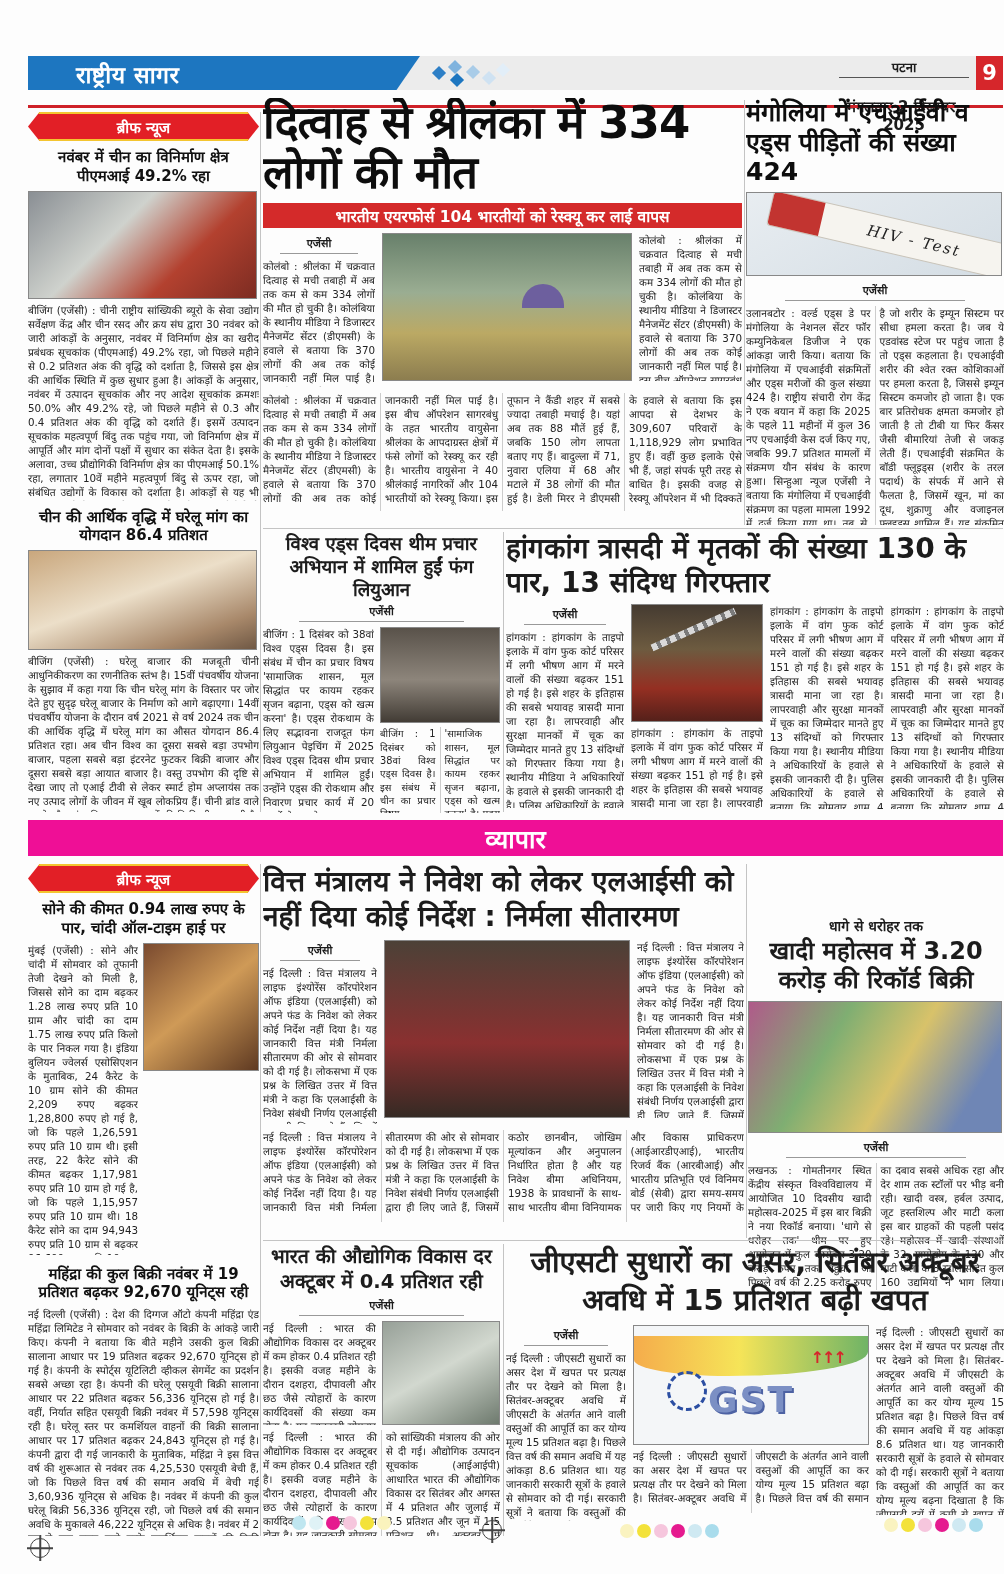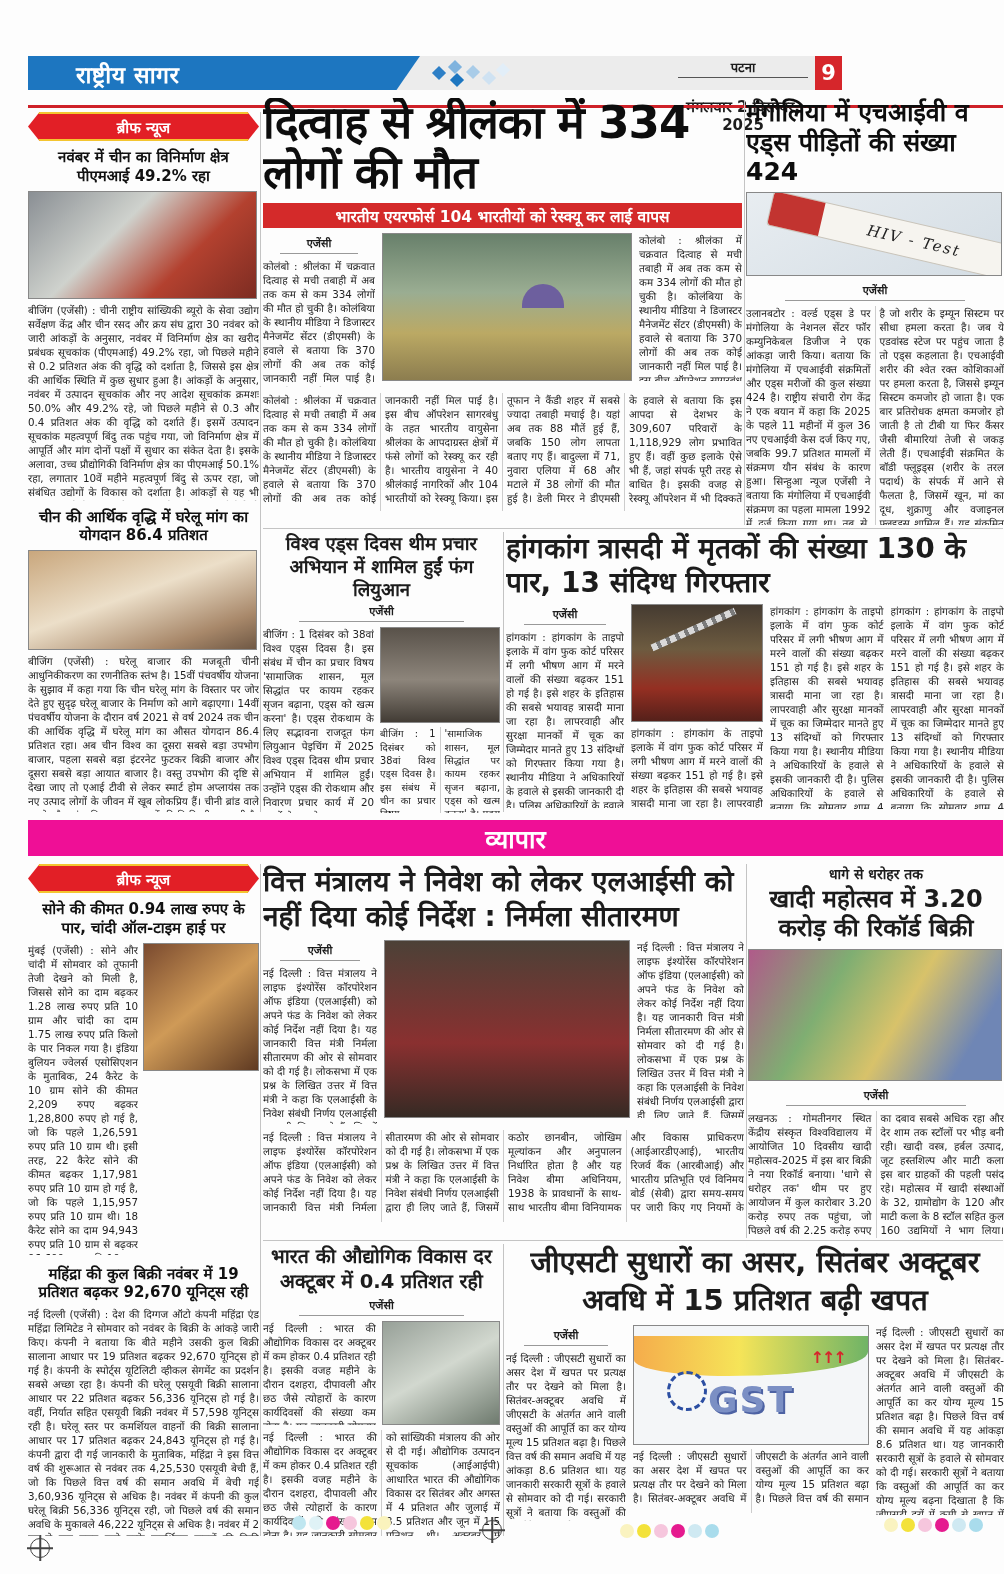--- a/index.html
+++ b/index.html
@@ -1,20 +1,20 @@
 <!DOCTYPE html>
 <html lang="hi"><head>
 <meta charset="utf-8">
 <style>
   html,body{margin:0;padding:0;background:#ffffff;}
   body{font-family:"DejaVu Sans","Liberation Sans",sans-serif;color:#1c1c1c;}
   .page{position:relative;width:1004px;height:1574px;background:#fdfdfd;overflow:hidden;}
 
   
-  .hdr{position:absolute;left:28px;top:56px;width:814px;height:34px;background:#ececec;}
+  .hdr{position:absolute;left:28px;top:56px;width:975px;height:34px;background:#ececec;}
   .hdr-blue{position:absolute;left:0;top:0;width:392px;height:34px;background:#1d76c0;
             clip-path:polygon(0 0,100% 0,94% 100%,0 100%);}
   .hdr-paper{position:absolute;left:48px;top:2px;color:#fff;font-size:23px;font-weight:800;letter-spacing:.5px;}
   .hdr-diamonds{position:absolute;left:404px;top:4px;width:120px;height:26px;}
   .diamond{position:absolute;width:10px;height:10px;transform:rotate(45deg);}
   .hdr-section{position:absolute;left:340px;top:1px;width:330px;text-align:center;font-size:24px;font-weight:800;color:#111;}
   .hdr-right{position:absolute;right:34px;top:2px;width:130px;text-align:center;}
   .hdr-city{font-size:13px;font-weight:800;border-bottom:1px solid #555;padding-bottom:1px;}
   .hdr-date{font-size:15px;font-weight:600;margin-top:18px;}
   .hdr-pagenum{position:absolute;right:0;top:0;width:27px;height:34px;background:#d6262b;color:#fff;
@@ -76,21 +76,21 @@
   .mong-h{font-size:25px;font-weight:800;line-height:1.18;color:#0d0d0d;}
   .aids{position:absolute;left:263px;top:532px;width:237px;height:281px;overflow:hidden;}
   .aids-h{font-size:18.5px;font-weight:800;text-align:center;line-height:1.25;}
   .hk{position:absolute;left:506px;top:532px;width:498px;height:281px;overflow:hidden;}
   .hk-h{font-size:28px;font-weight:800;line-height:1.2;}
   .vyapar{position:absolute;left:28px;top:820px;width:975px;height:36px;background:#ef0f96;color:#fff;
           font-size:25px;font-weight:800;display:flex;align-items:center;justify-content:center;}
   .sb2{position:absolute;left:28px;top:864px;width:231px;height:672px;overflow:hidden;}
   .lic{position:absolute;left:263px;top:864px;width:481px;height:374px;overflow:hidden;}
   .lic-h{font-size:28px;font-weight:800;line-height:1.25;}
-  .khadi{position:absolute;left:748px;top:864px;width:256px;height:374px;overflow:hidden;}
+  .khadi{position:absolute;left:748px;top:916px;width:256px;height:374px;overflow:hidden;}
   .khadi-kick{font-size:14px;font-weight:800;text-align:center;}
   .khadi-h{font-size:24px;font-weight:800;text-align:center;line-height:1.2;margin-top:2px;}
   .indus{position:absolute;left:263px;top:1244px;width:237px;height:292px;overflow:hidden;}
   .indus-h{font-size:19.5px;font-weight:800;text-align:center;line-height:1.3;}
   .gst{position:absolute;left:506px;top:1244px;width:498px;height:292px;overflow:hidden;}
   .gst-h{font-size:29px;font-weight:800;line-height:1.3;text-align:center;}
 
   
   .dots{position:absolute;display:flex;gap:3px;}
   .dot{width:14px;height:14px;border-radius:50%;}

